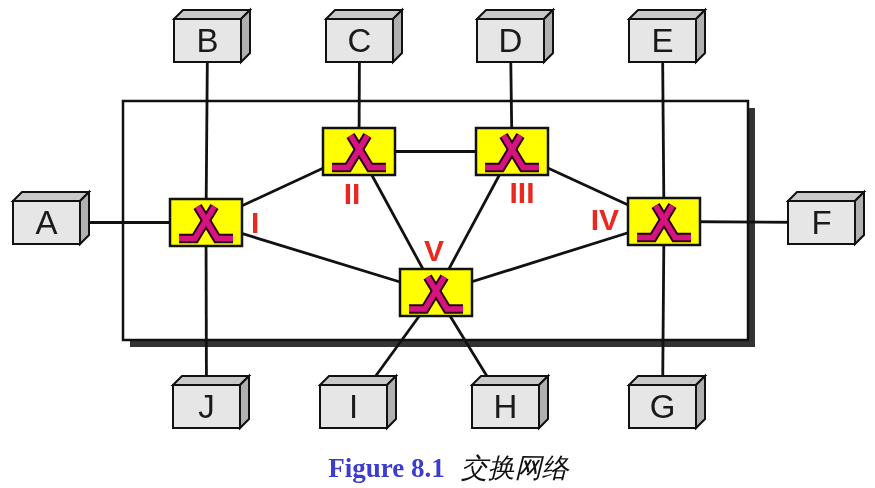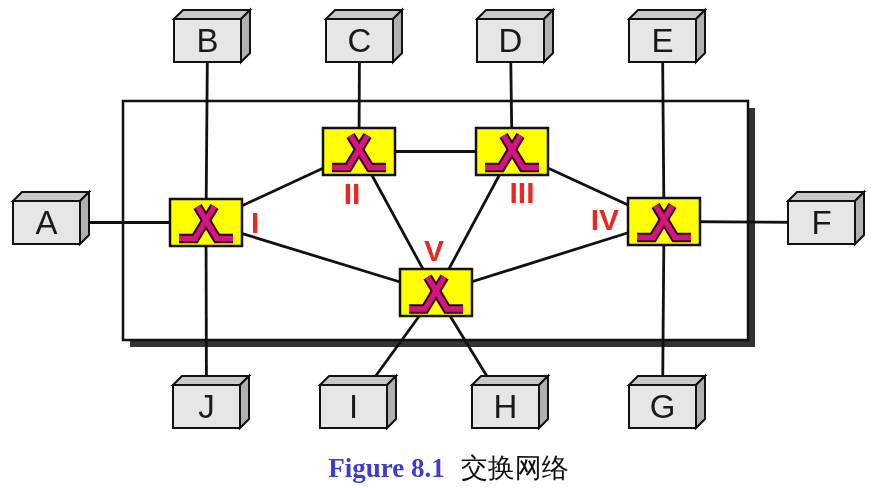--- a/index.html
+++ b/index.html
@@ -15,21 +15,21 @@
   .switch-label{font-size:30px;font-weight:bold;font-family:"Liberation Sans","DejaVu Sans",sans-serif;}
   .host-top{fill:#c9c9c9;stroke:#111111;stroke-width:2;}
   .host-side{fill:#b0b0b0;stroke:#111111;stroke-width:2;}
   .host-front{fill:#e6e6e6;stroke:#111111;stroke-width:2;}
   .host-label{font-size:33px;fill:#1a1a1a;text-anchor:middle;
               font-family:"Liberation Sans","DejaVu Sans",sans-serif;}
   .caption{position:absolute;left:0;top:450px;width:100%;display:flex;
            justify-content:center;align-items:baseline;gap:16px;padding-left:22px;box-sizing:border-box;}
   .fig-label{color:#3c3ccd;font-weight:bold;font-size:27px;
              font-family:"Liberation Serif","DejaVu Serif",serif;}
-  .fig-title{color:#111111;font-size:27px;
+  .fig-title{color:#111111;font-style:italic;font-size:27px;
              font-family:"Liberation Serif","DejaVu Serif",serif;}
 </style>
 </head>
 <body>
 
 <div class="stage">
   <svg width="875" height="488" viewBox="0 0 875 488">
 
     <rect class="net-shadow" x="130" y="108" width="625" height="239"></rect>
     <rect class="net-boundary" x="123" y="101" width="625" height="239"></rect>

